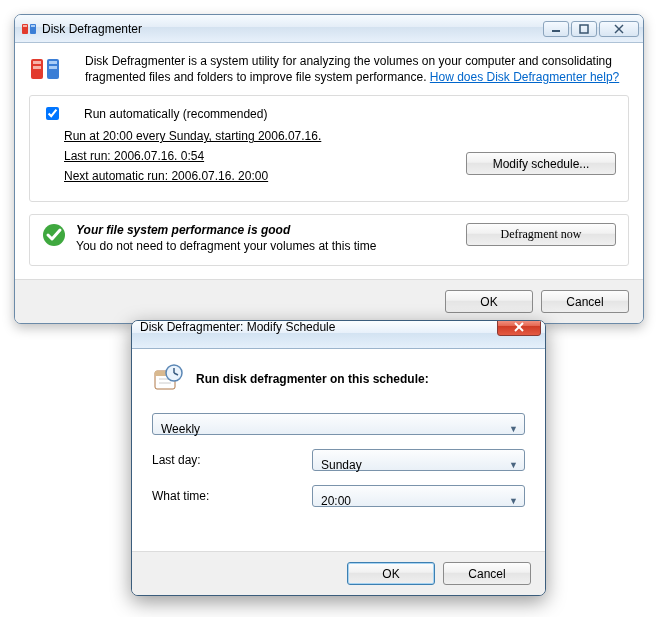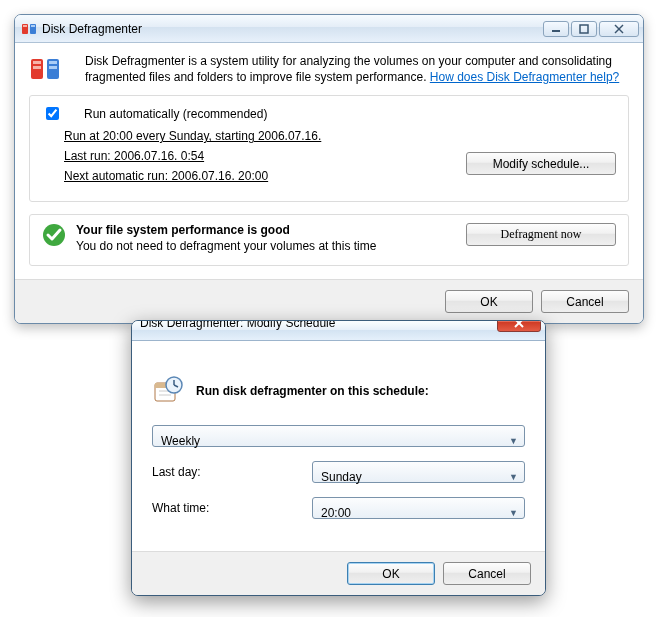--- a/index.html
+++ b/index.html
@@ -50,21 +50,21 @@
 }
 
 .row1 { display:flex; align-items:center; gap:22px; margin-bottom:6px; }
 .row1 input[type=checkbox]{ width:13px; height:13px; }
 .schedblock { position:relative; padding-left:22px; }
 .sline { margin-bottom:6px;text-decoration:underline; }
 .modify-btn { position:absolute; right:0; top:-2px;margin-top:25px; }
 
 .status { display:flex; gap:10px; align-items:flex-start; position:relative; }
 .status .okicon { width:24px; height:24px; flex-shrink:0; }
-.status .stext b { display:block; margin-bottom:2px; }
+.status .stext b { display:block; margin-bottom:2px;font-style:italic; }
 .defrag-btn { position:absolute; right:0; top:0;font-family:Liberation Serif, serif; }
 
 .btnbar {
   border-top:1px solid #dcdcdc;
   background:#f0f0f0;
   padding:10px 14px;
   display:flex; justify-content:flex-end; gap:8px;
   position:absolute; bottom:0; left:0; right:0;
 }
 
@@ -84,38 +84,38 @@
   position:absolute;
   left:131px; top:320px;
   width:415px; height:276px;
   border:1px solid #3b5d7c;
   border-radius:7px;
   background:#fff;
   box-shadow:0 6px 20px rgba(0,0,0,0.4);
   overflow:hidden;
 }
 .titlebar2 {
-  height:20px;
+  height:28px;
   background:linear-gradient(to bottom,#fbfeff 0%,#e7f0fa 45%,#d3e3f2 46%,#e5f0fb 100%);
   border-bottom:1px solid #9cb4cc;
   display:flex; align-items:center;
   padding:0 4px 16px 8px;
   gap:20px;
 }
 .titlebar2 .title { flex:1; font-size:12px; color:#000; }
 .xbtn {
   width:44px; height:18px;
   border:1px solid #8a3a33; border-radius:3px;
   background:linear-gradient(to bottom,#f6a090 0%,#e4644f 45%,#cf3c26 46%,#e45a43 100%);
   color:#fff; font-weight:bold; font-size:11px;
   display:flex; align-items:center; justify-content:center;
   cursor:default;
 }
 
-.mclient { padding:14px 20px 0 20px;margin-top:20px; }
+.mclient { padding:14px 20px 0 20px; }
 .mhead { display:flex; align-items:center; gap:12px; margin-bottom:18px; }
 .mhead .schedicon { width:32px; height:32px; }
 .mhead b { font-size:12px; }
 
 .field { display:flex; align-items:center; margin-bottom:14px; }
 .field .lbl { width:160px; }
 .dropdown {
   flex:1; height:22px;
   border:1px solid #7a93ab; border-radius:3px;
   background:linear-gradient(to bottom,#fcfdfe,#e9f0f7);

